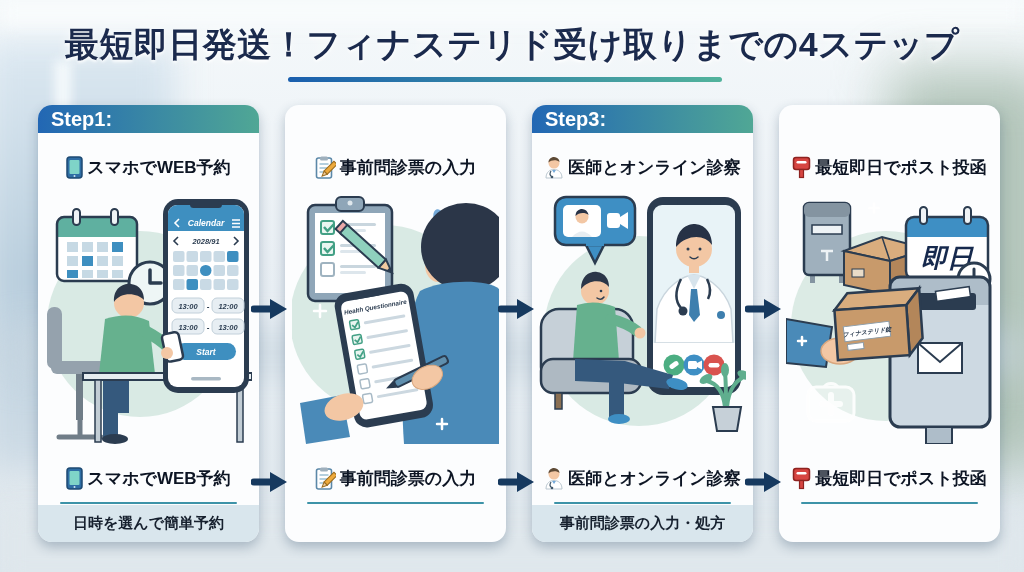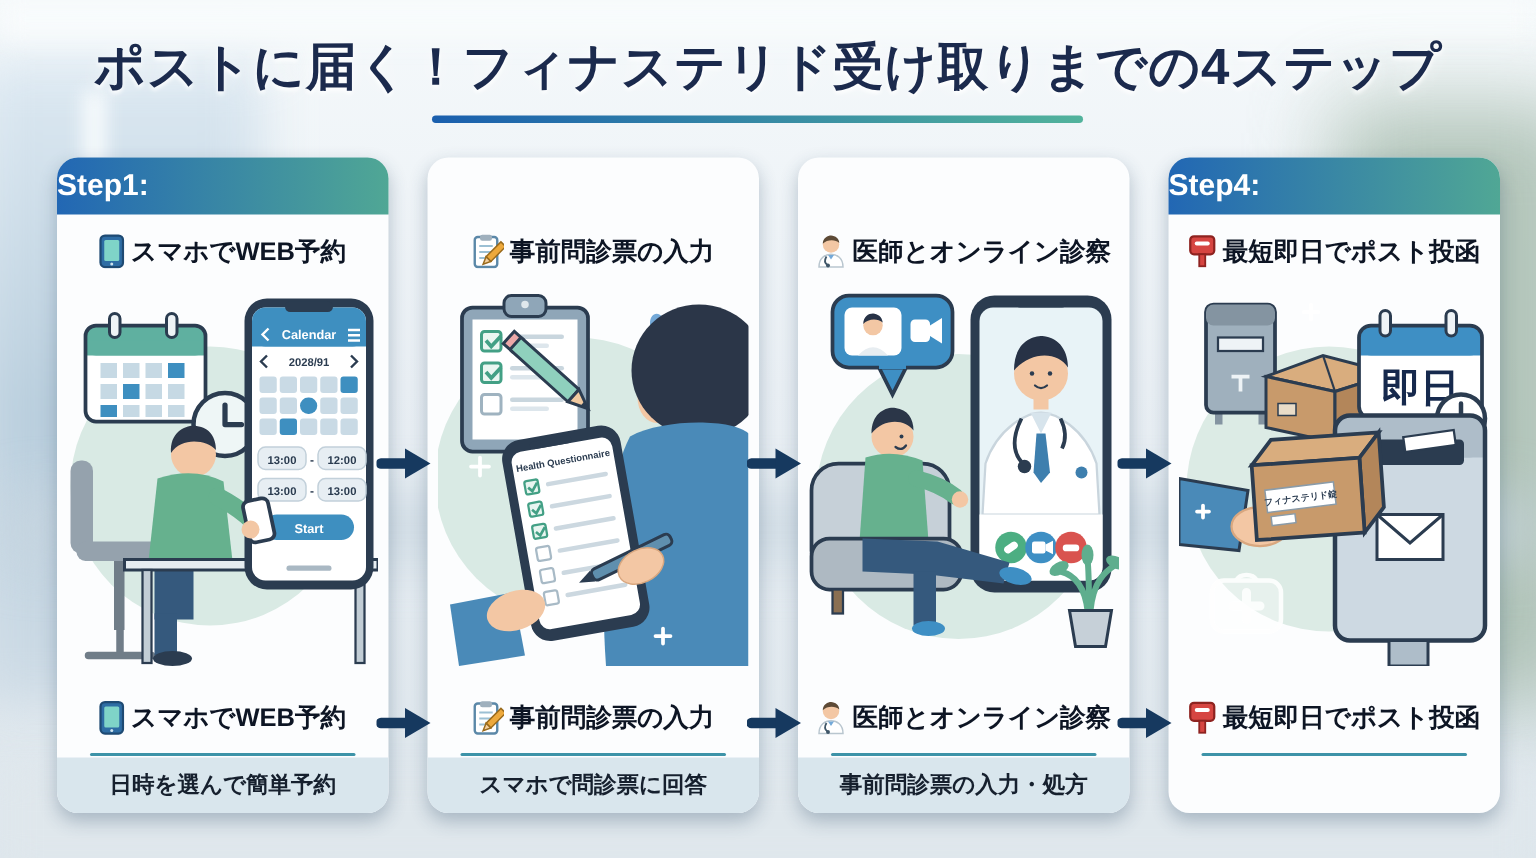--- a/index.html
+++ b/index.html
@@ -19,29 +19,29 @@
   .title{position:absolute;left:0;top:22px;width:1024px;text-align:center;
          font-size:34px;font-weight:900;color:#1b2a4d;letter-spacing:.5px;
          text-shadow:0 2px 3px rgba(255,255,255,.95),0 0 14px rgba(255,255,255,.7);}
   .title-underline{position:absolute;left:288px;top:77px;width:434px;height:5px;border-radius:3px;
          background:linear-gradient(90deg,#1a5fae,#52b39c);}
 
   .card{position:absolute;top:105px;width:221px;height:437px;background:#fcfdfe;
         border-radius:14px;box-shadow:0 5px 12px rgba(40,70,100,.30);}
   .card.c1{left:38px;} .card.c2{left:285px;} .card.c3{left:532px;} .card.c4{left:779px;}
 
-  .card-header{position:absolute;top:0;left:0;right:0;height:38px;border-radius:14px 14px 0 0;
+  .card-header{position:absolute;top:0;left:0;right:0;height:28px;border-radius:14px 14px 0 0;
         background:linear-gradient(90deg,#2267b4,#50a795);display:flex;align-items:center;
-        color:#fff;font-weight:800;font-size:20px;box-sizing:border-box;}
+        padding-left:13px;color:#fff;font-weight:800;font-size:20px;box-sizing:border-box;}
   .card-heading,.card-caption{position:absolute;left:0;right:0;display:flex;align-items:center;
         justify-content:center;gap:4px;font-size:17px;font-weight:800;color:#0d1524;white-space:nowrap;}
   .card-heading{top:40px;height:44px;}
   .card-caption{top:352px;height:42px;}
   .hicon{display:inline-flex;flex:0 0 auto;}
-  .illus{position:absolute;top:86px;left:7px;width:207px;height:253px;}
+  .illus{position:absolute;top:86px;left:7px;width:207px;height:253px;font-style:italic;}
   .illus svg{display:block;width:207px;height:253px;}
   .divider{position:absolute;top:397px;left:22px;right:22px;height:2px;background:#3d93a8;border-radius:1px;}
   .card-footer{position:absolute;left:0;right:0;bottom:0;height:37px;background:#d9e6ed;
         border-radius:0 0 14px 14px;display:flex;align-items:center;justify-content:center;
         font-size:15px;font-weight:700;color:#16202e;white-space:nowrap;text-align:center;}
   .card.c4 .card-footer{font-size:13.5px;}
 
   .arrow{position:absolute;width:38px;height:26px;z-index:5;}
   .arrow svg{display:block;width:38px;height:26px;}
   .a1{left:251px;top:296px;} .a2{left:498px;top:296px;} .a3{left:745px;top:296px;}
@@ -53,21 +53,21 @@
 <body>
 
 <div id="stage">
   <div class="bgblob bg-window"></div>
   <div class="bgblob bg-window-frame"></div>
   <div class="bgblob bg-ceiling"></div>
   <div class="bgblob bg-green"></div>
   <div class="bgblob bg-band"></div>
   <div class="bgblob bg-floor"></div>
 
-  <div class="title">ポストに届く！フィナステリド受け取りまでの4ステップ</div>
+  <div class="title">最短即日発送！フィナステリド受け取りまでの4ステップ</div>
   <div class="title-underline"></div>
 
   <div class="card c1">
     <div class="card-header">
       <span>Step1:</span>
     </div>
     <div class="card-heading">
       <span class="hicon">
         <svg width="17" height="23" viewBox="0 0 17 23">
             <rect x="1" y="1" width="15" height="21" rx="3" fill="#2e6da4" stroke="#1e4a73" stroke-width="1.5"></rect>
@@ -300,26 +300,26 @@
             <path d="M4.5,8 h9 M4.5,12 h9 M4.5,16 h6" stroke="#9cc0d4" stroke-width="1.4"></path>
             <g transform="rotate(45 14 13)">
               <rect x="12" y="4" width="4.5" height="14" fill="#eda93c" stroke="#9a6b1d" stroke-width="1"></rect>
               <path d="M12,18 L14.2,23 L16.5,18 Z" fill="#f3cf9f" stroke="#9a6b1d" stroke-width="1"></path>
             </g>
           </svg>
       </span>
       <span>事前問診票の入力</span>
     </div>
     <div class="divider"></div>
-    <div class="card-footer">
-      <span>スマホで問診票に回答</span>
-    </div>
   </div>
 
   <div class="card c3">
+    <div class="card-header">
+      <span>Step3:</span>
+    </div>
     <div class="card-heading">
       <span class="hicon">
         <svg width="20" height="23" viewBox="0 0 20 23">
             <circle cx="10" cy="7" r="5.5" fill="#f3c7a4"></circle>
             <path d="M4.5,6.5 C4.5,2.5 8,1 10,1 C13,1.2 15.5,3 15.5,6 C13,3.5 7.5,3.5 4.5,6.5 Z" fill="#5d4a36"></path>
             <path d="M2,22 C2,16 6,13.5 10,13.5 C14,13.5 18,16 18,22 Z" fill="#fff" stroke="#b9c6cf" stroke-width="1"></path>
             <path d="M8,14 L10,17 L12,14 Z" fill="#74a9d8"></path>
             <path d="M7,15 c-1.5,2.5 -1,4.5 0.5,5.5" stroke="#3f5668" stroke-width="1.2" fill="none"></path>
             <circle cx="8" cy="21" r="1.3" fill="#3f5668"></circle>
           </svg>
@@ -417,23 +417,20 @@
       </span>
       <span>医師とオンライン診察</span>
     </div>
     <div class="divider"></div>
     <div class="card-footer">
       <span>事前問診票の入力・処方</span>
     </div>
   </div>
 
   <div class="card c4">
-    <div class="card-header">
-      <span>Step4:</span>
-    </div>
     <div class="card-heading">
       <span class="hicon">
         <svg width="19" height="23" viewBox="0 0 19 23">
             <rect x="1.5" y="1.5" width="16" height="12" rx="2.5" fill="#d64541" stroke="#8e2320" stroke-width="1.5"></rect>
             <rect x="4.5" y="5" width="10" height="2.6" rx="1.3" fill="#fff"></rect>
             <rect x="7.5" y="13.5" width="4" height="8" fill="#d64541" stroke="#8e2320" stroke-width="1.2"></rect>
           </svg>
       </span>
       <span>最短即日でポスト投函</span>
     </div>

